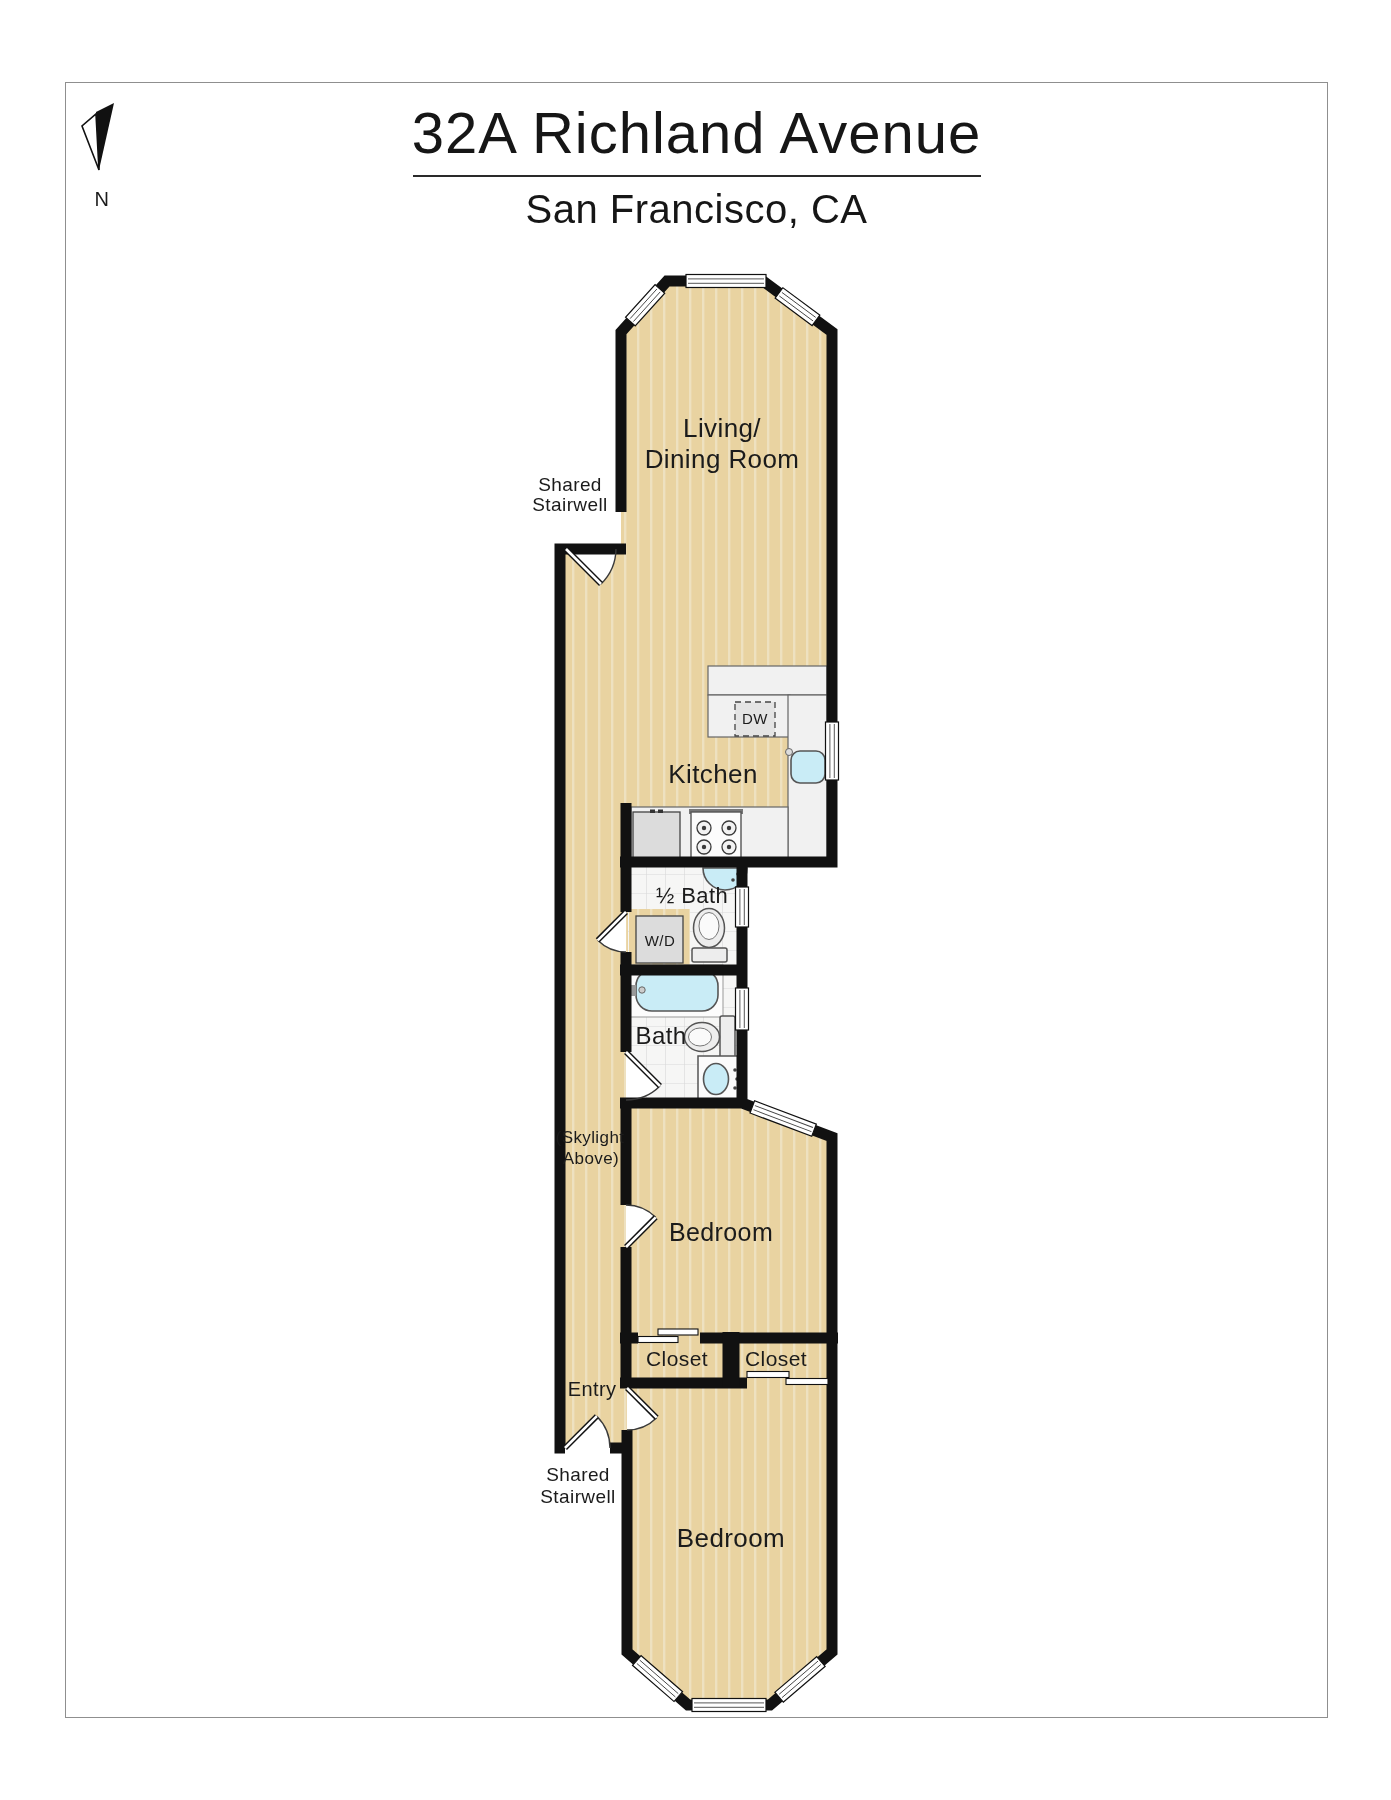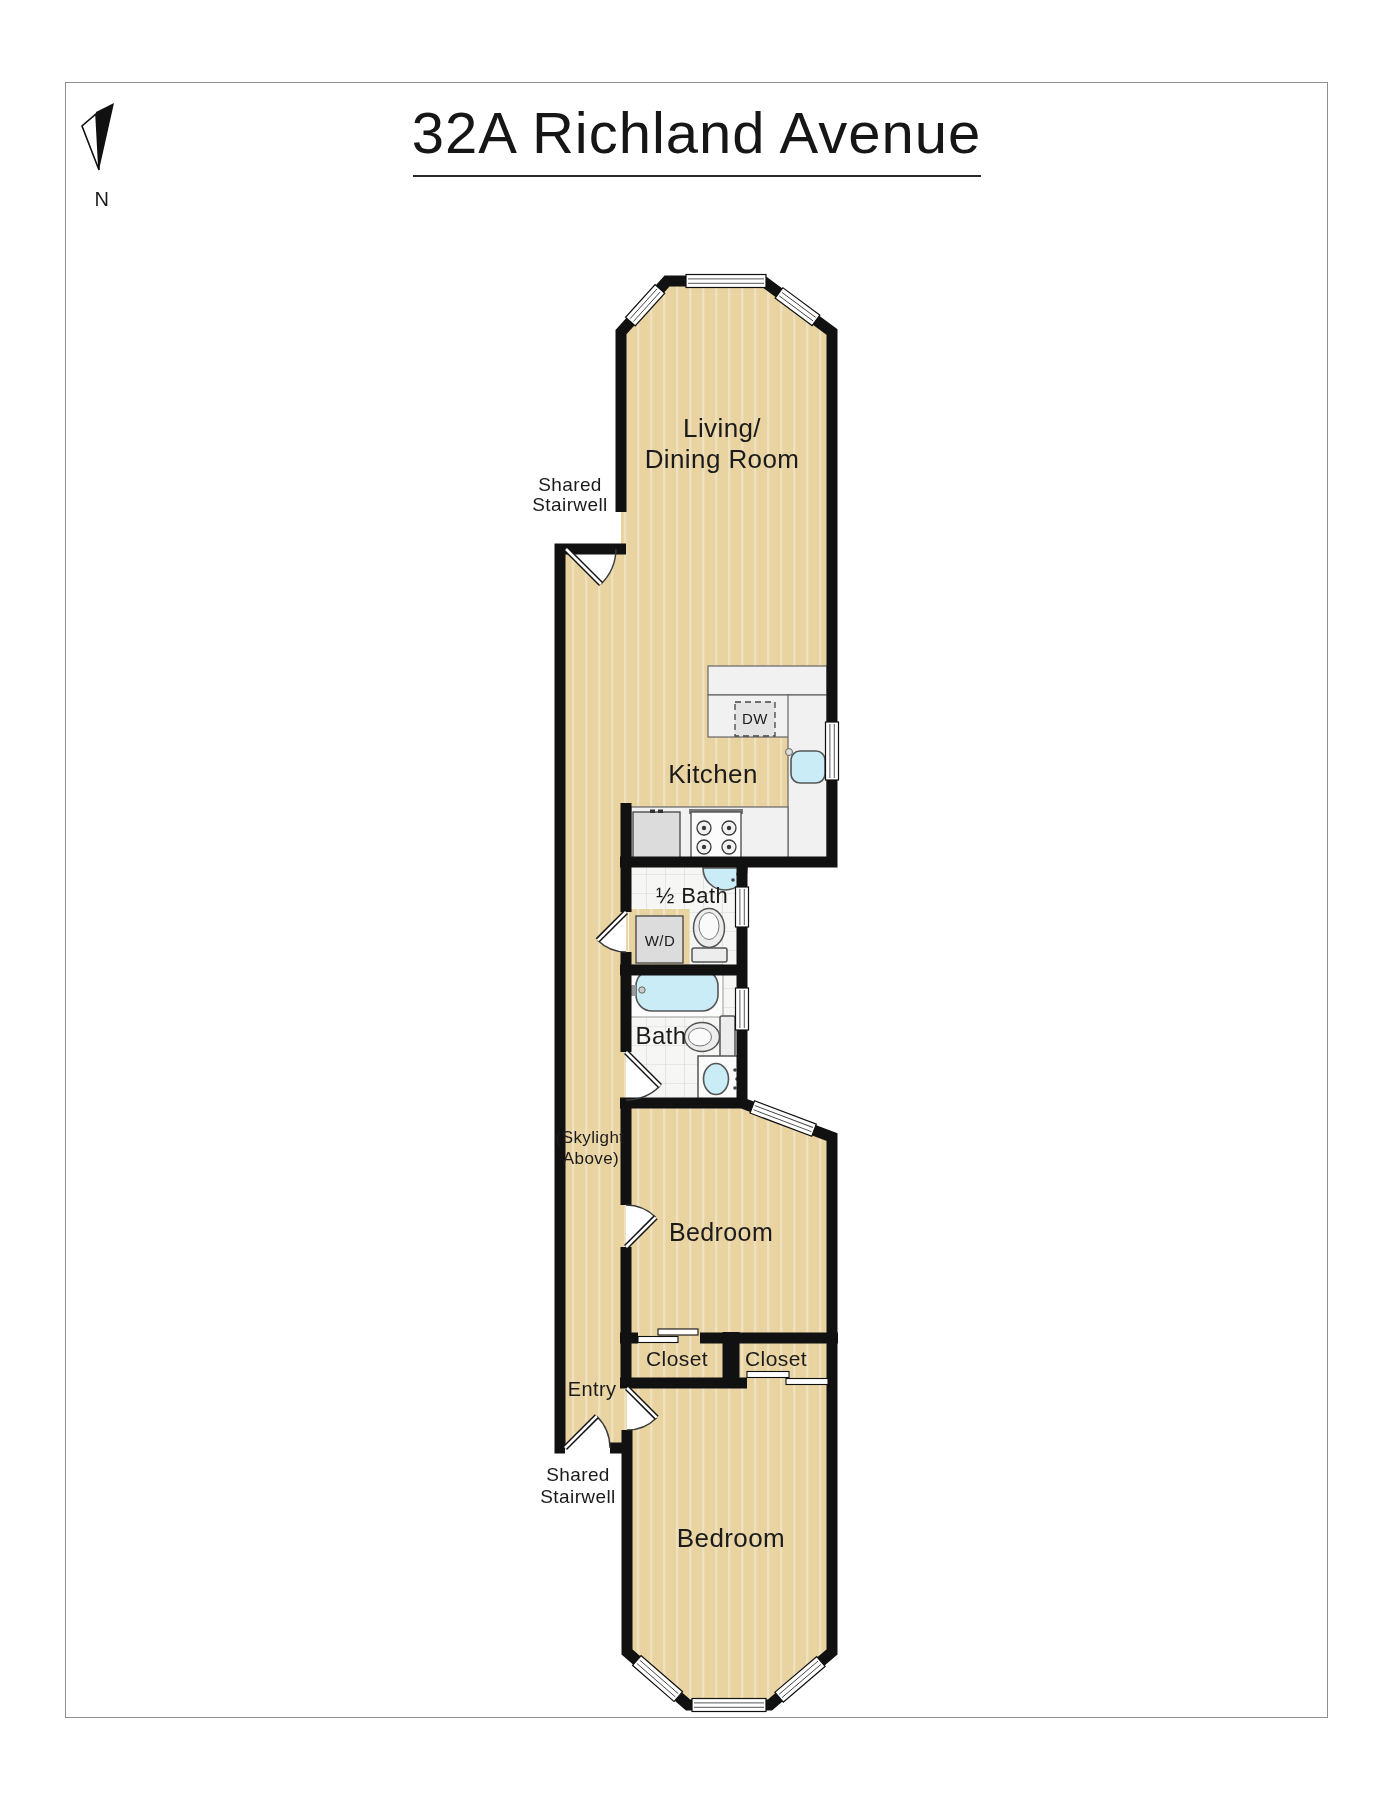--- a/index.html
+++ b/index.html
@@ -53,20 +53,21 @@
 </style>
 </head>
 <body>
 
 <div class="page">
   <div class="page-border"></div>
 
   <div class="title-block">
     <h1>32A Richland Avenue</h1>
     <div class="title-rule"></div>
+    <div class="subtitle">San Francisco, CA</div>
   </div>
 
   <svg class="plan" width="1391" height="1800" viewBox="0 0 1391 1800">
     <defs>
       <pattern id="woodPat" width="13" height="13" patternUnits="userSpaceOnUse">
         <rect class="wood-base" width="13" height="13"></rect>
         <rect class="wood-stripe" x="0" width="2.4" height="13"></rect>
       </pattern>
       <pattern id="tilePat" width="19" height="19" patternUnits="userSpaceOnUse">
         <rect class="tile-base" width="19" height="19"></rect>

